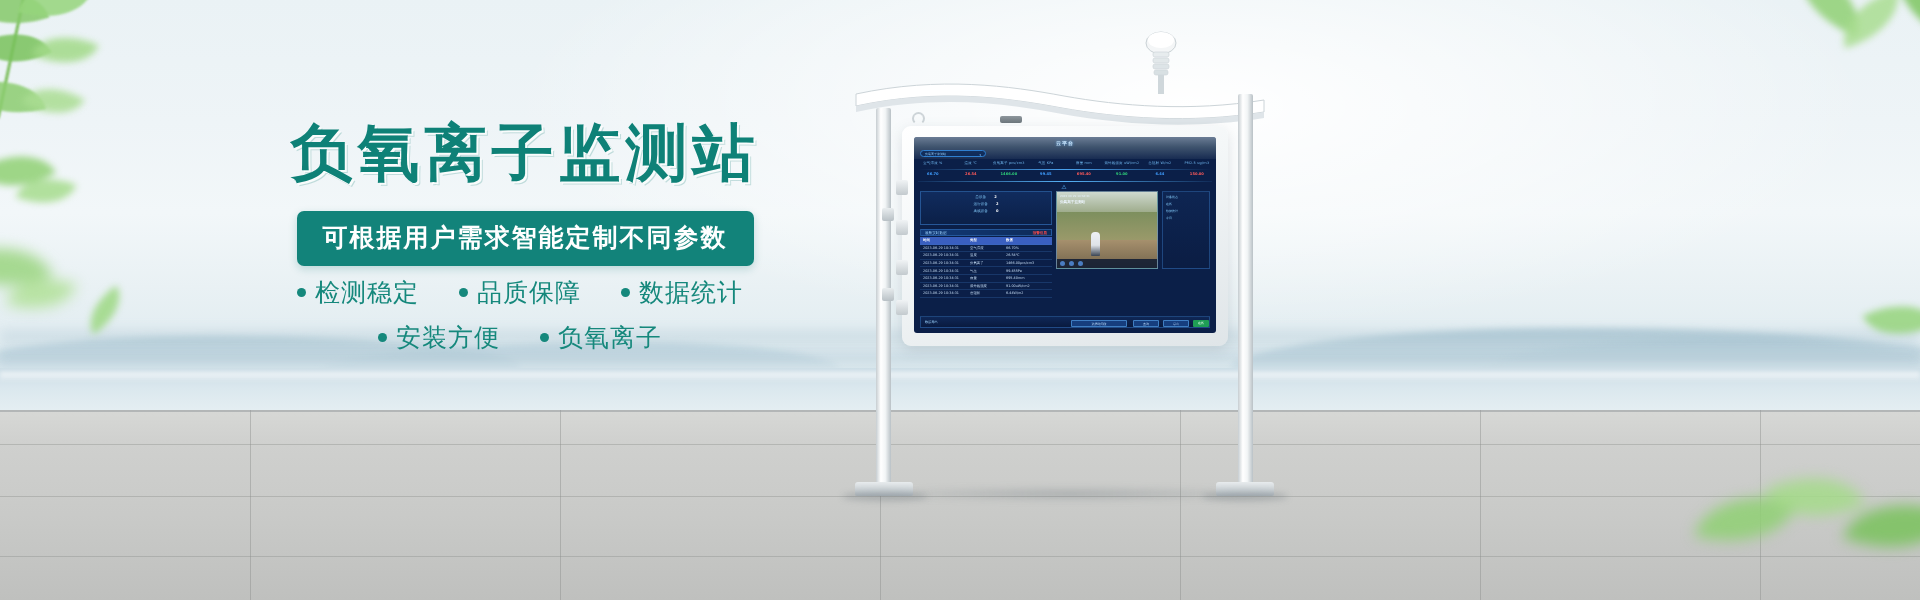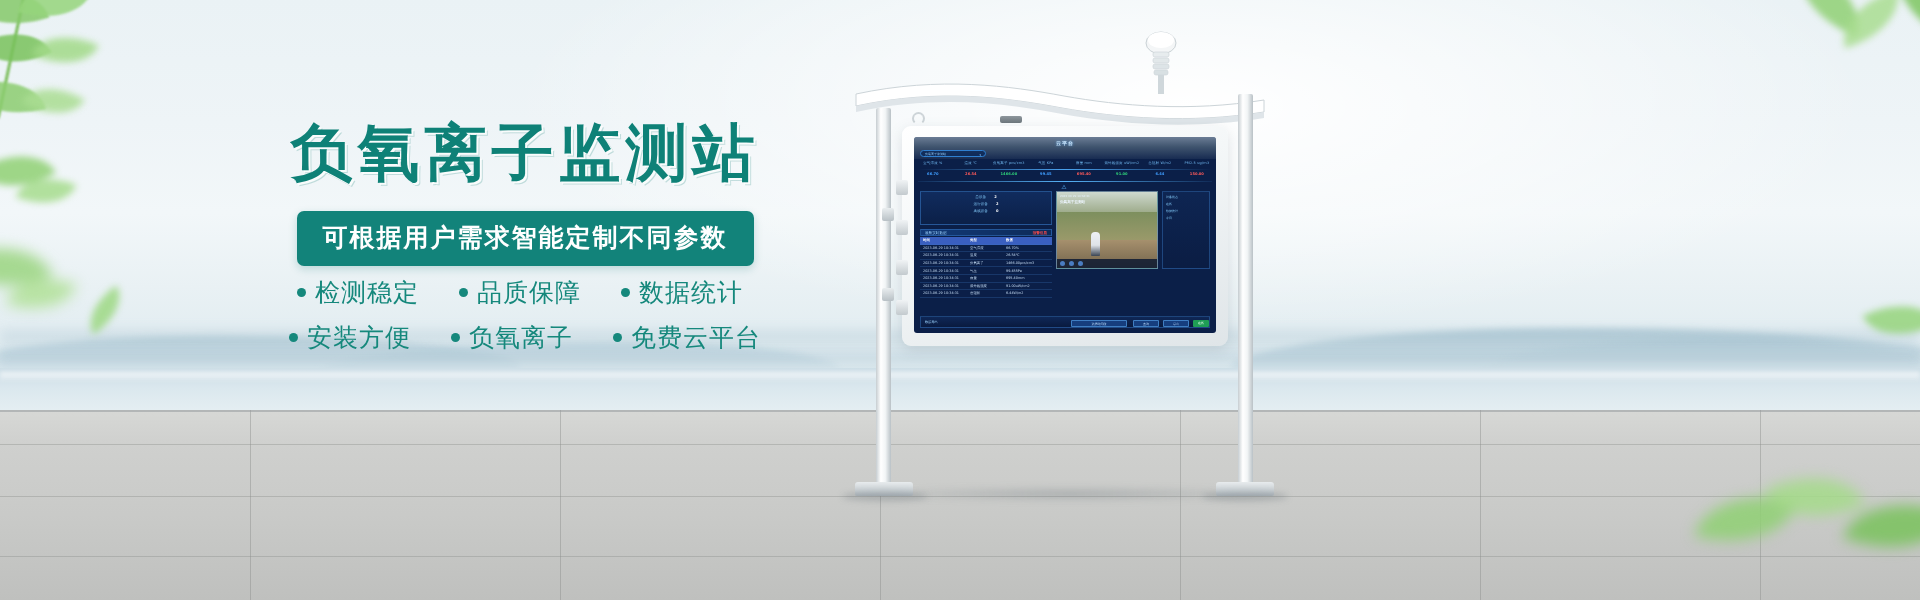--- a/index.html
+++ b/index.html
@@ -389,24 +389,20 @@
       </div>
       <div class="frow">
         <div class="fitem">
           <span class="dot"></span>
           <span>安装方便</span>
         </div>
         <div class="fitem">
           <span class="dot"></span>
           <span>负氧离子</span>
         </div>
-        <div class="fitem">
-          <span class="dot"></span>
-          <span>免费云平台</span>
-        </div>
       </div>
     </div>
   </div>
 
   <div class="kioskshadow"></div>
 
   <div class="kiosk">
 
     <div class="sensor">
       <svg width="44" height="64" viewBox="0 0 44 64">

